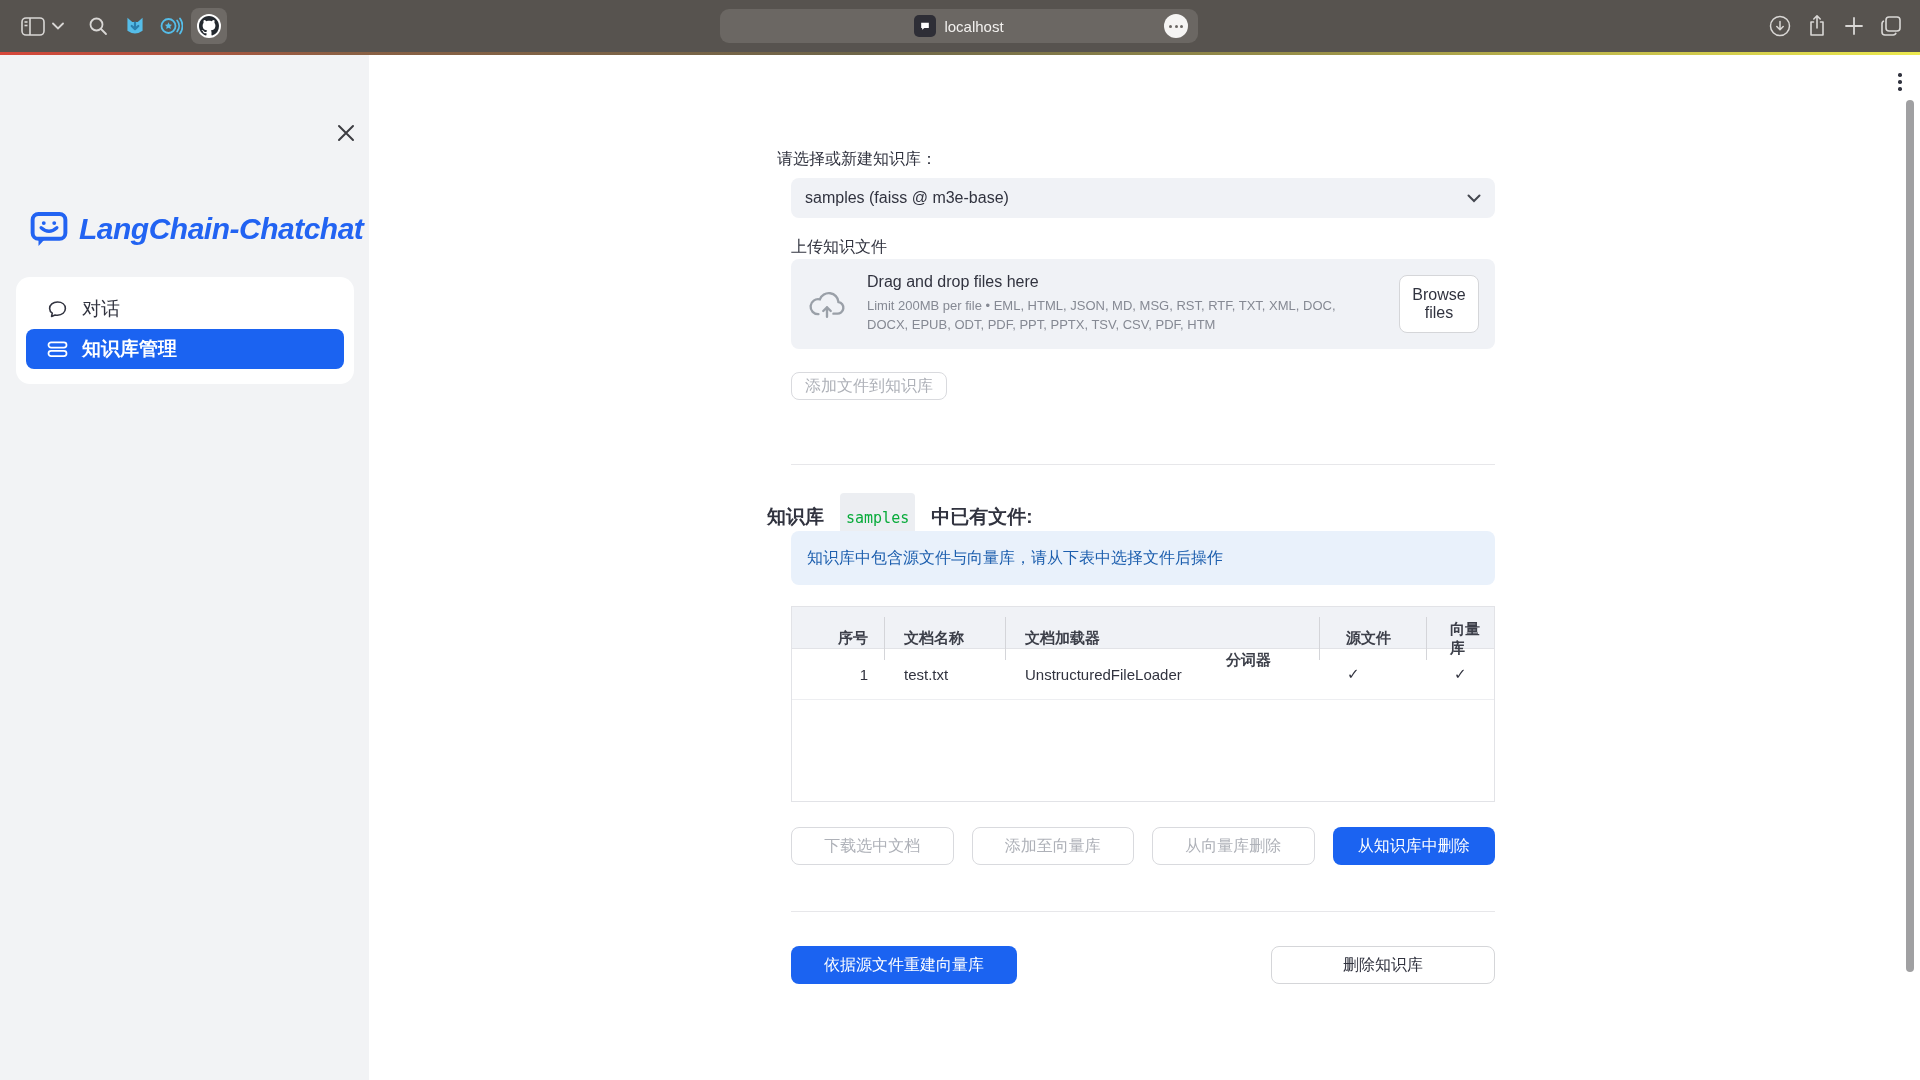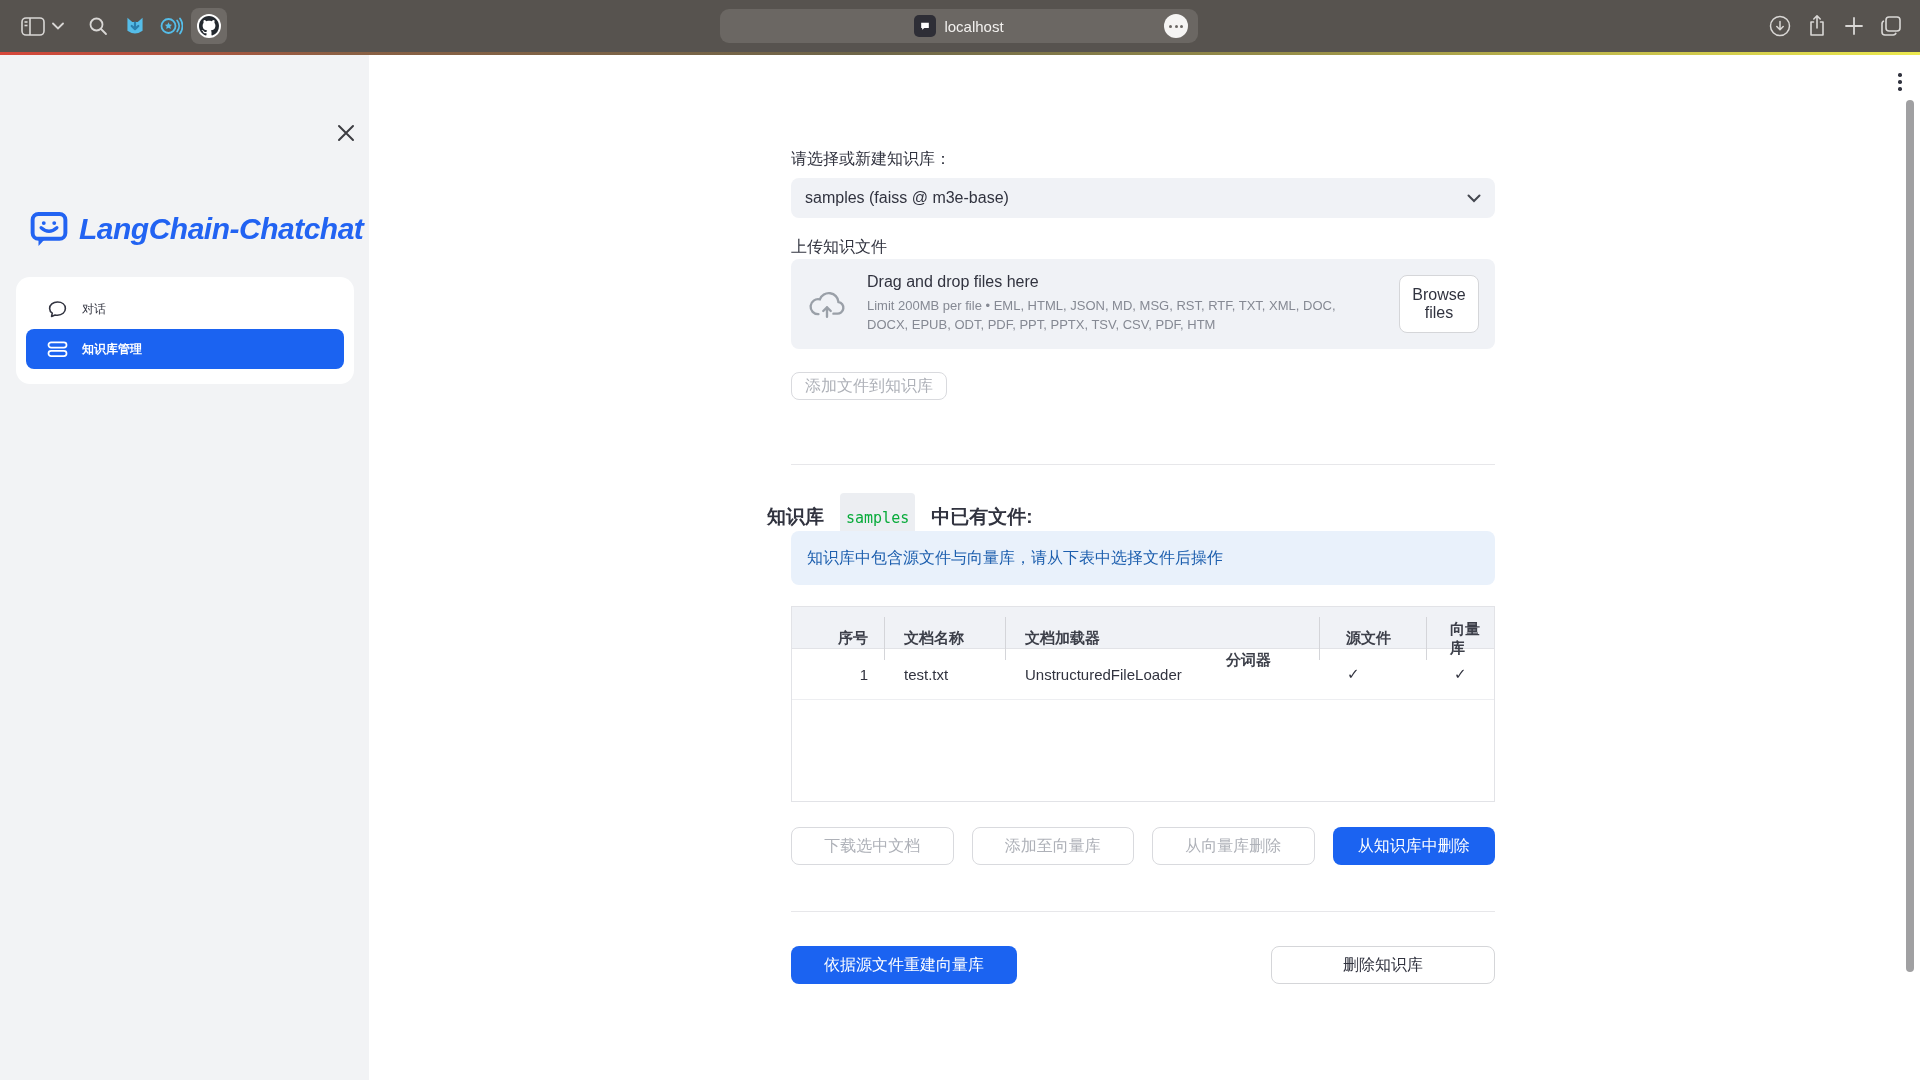--- a/index.html
+++ b/index.html
@@ -24,21 +24,21 @@
   .ghx { position:absolute; left:191px; top:8px; width:36px; height:36px; background:#6e6a66; border-radius:8px;
     display:flex; align-items:center; justify-content:center; }
   .ghx .disc { width:24px; height:24px; background:#ffffff; border-radius:50%; display:flex; align-items:center; justify-content:center; }
 
   
   .sidebar { position:absolute; left:0; top:55px; width:369px; height:1025px; background:#f2f3f5;padding-left:39px; }
   .sb-close { position:absolute; left:330px; top:62px; width:32px; height:32px; display:flex; align-items:center; justify-content:center; cursor:pointer; }
   .logo-row { position:absolute; left:30px; top:156px; display:flex; align-items:center; gap:11px; }
   .logo-text { color:#2263f2; font-size:30px; font-weight:bold; font-style:italic; letter-spacing:-0.5px; white-space:nowrap; }
   .nav-card { position:absolute; left:16px; top:222px; width:338px; height:107px; background:#ffffff; border-radius:14px; padding:12px 10px; }
-  .nav-item { height:40px; display:flex; align-items:center; gap:14px; padding:0 21px; border-radius:8px; font-size:12px; color:#31333f; cursor:pointer; }
+  .nav-item { height:40px; display:flex; align-items:center; gap:14px; padding:0 21px; border-radius:8px; font-size:19px; color:#31333f; cursor:pointer; }
   .nav-item.active { background:#1b63f1; color:#ffffff; font-weight:bold; }
 
   
   .main { position:absolute; left:369px; top:55px; width:1551px; height:1025px; background:#ffffff; }
 
   .field-label { position:absolute; font-size:16px; color:#31333f; }
   .selectbox { position:absolute; left:422px; top:123px; width:704px; height:40px; background:#f0f2f6; border-radius:8px;
     display:flex; align-items:center; padding:0 14px; cursor:pointer; }
   .selectbox .val { font-size:16px; color:#31333f; flex:1; }
 
@@ -211,21 +211,21 @@
   </div>
 
   <div class="main">
 
     <div class="kebab">
         <i></i>
         <i></i>
         <i></i>
       </div>
 
-    <div class="field-label" style="left:422px; top:94px;">请选择或新建知识库：</div>
+    <div class="field-label" style="left:408px; top:94px;">请选择或新建知识库：</div>
 
     <div class="selectbox">
       <span class="val">samples (faiss @ m3e-base)</span>
       <svg width="14" height="9" viewBox="0 0 14 9" fill="none" stroke="#44474f" stroke-width="2" stroke-linecap="round">
           <path d="M1.5 1.5 L7 7 L12.5 1.5"></path>
         </svg>
     </div>
 
     <div class="field-label" style="left:422px; top:182px;">上传知识文件</div>
 

